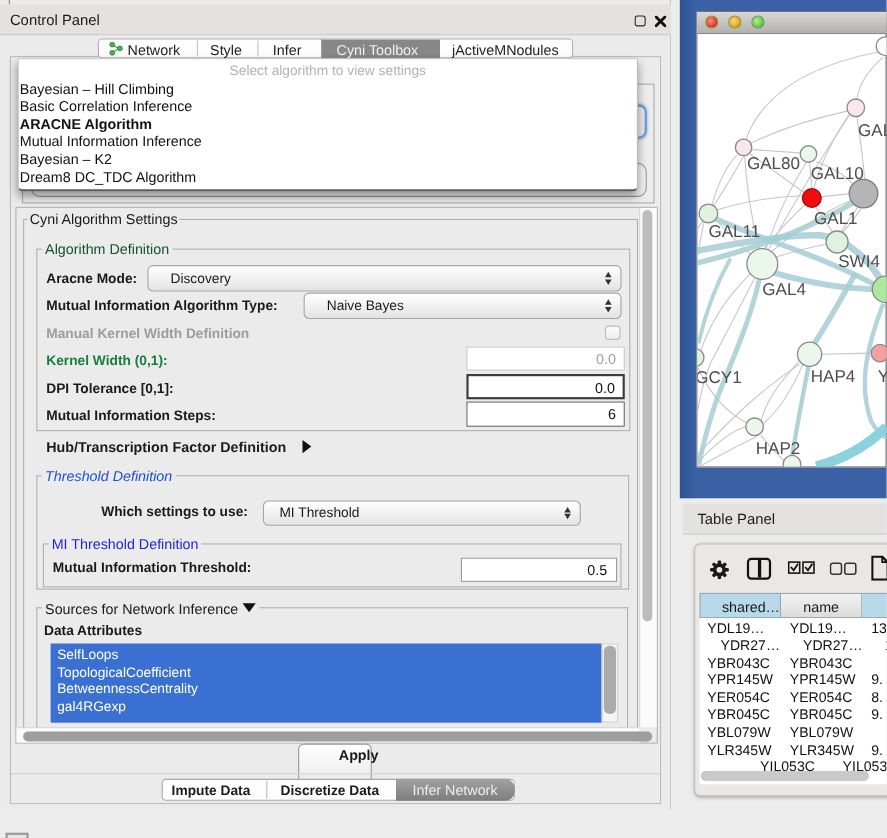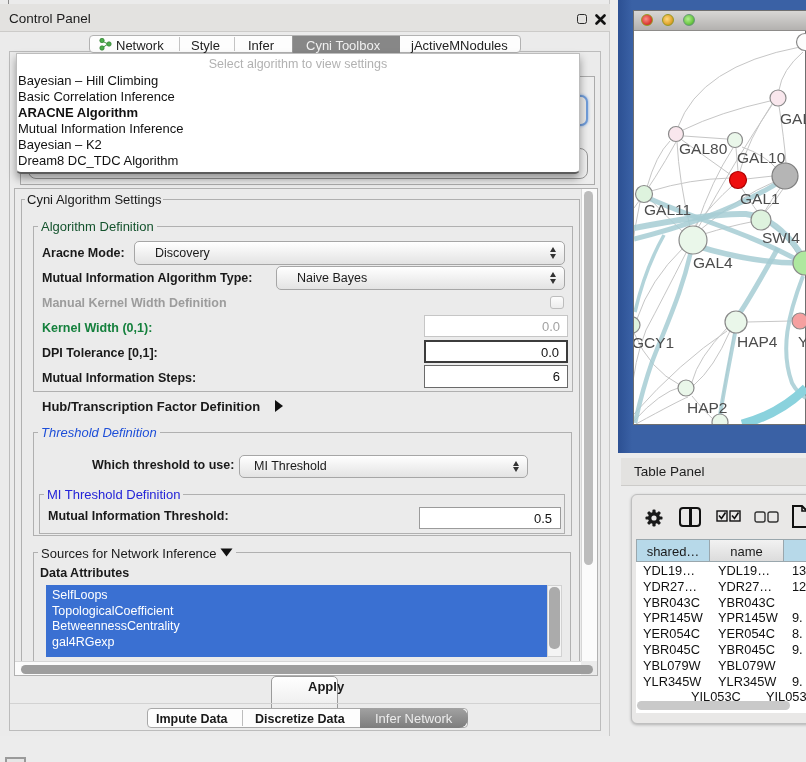--- a/index.html
+++ b/index.html
@@ -79,21 +79,21 @@
 <div class="abs" style="left:424px;top:365px;width:144px;height:23px;border:1px solid #6a6a6a;background:#fff;font-size:13px;color:#111;text-align:right;padding:3px 7px 0 0;">6</div>
 
 <div class="abs" style="left:42px;top:399px;font-size:13px;font-weight:600;">Hub/Transcription Factor Definition</div>
 <svg class="abs" style="left:274px;top:399px;" width="10" height="14" viewBox="0 0 10 14">
     <path d="M1,1 L9,7 L1,13 Z" fill="#111"></path>
   </svg>
 
 <div class="abs" style="left:33px;top:432px;width:539px;height:104px;border:1px solid #b0b0b0;"></div>
 <div class="abs" style="left:38px;top:425px;background:#ebebeb;padding:0 3px;font-size:13px;color:#1d4ed8;font-style:italic;">Threshold Definition</div>
 
-<div class="abs b" style="left:92px;top:458px;font-size:12.5px;">Which threshold to use:</div>
+<div class="abs b" style="left:92px;top:458px;font-size:12.5px;">Which settings to use:</div>
 <div class="abs combo" style="left:239px;top:455px;width:289px;height:23px;"></div>
 <div class="abs" style="left:254px;top:459px;font-size:12.5px;">MI Threshold</div>
 
 <div class="abs" style="left:39px;top:494px;width:526px;height:40px;border:1px solid #b0b0b0;"></div>
 <div class="abs" style="left:44px;top:487px;background:#ebebeb;padding:0 3px;font-size:13px;color:#2424d8;">MI Threshold Definition</div>
 <div class="abs b" style="left:48px;top:509px;font-size:12.5px;">Mutual Information Threshold:</div>
 <div class="abs" style="left:419px;top:507px;width:142px;height:22px;border:1px solid #9b9b9b;background:#fff;font-size:13px;color:#111;text-align:right;padding:3px 8px 0 0;">0.5</div>
 
 <div class="abs" style="left:33px;top:552px;width:538px;height:109px;border:1px solid #b0b0b0;border-bottom:none;"></div>
 <div class="abs" style="left:38px;top:546px;background:#ebebeb;padding:0 3px;font-size:13px;color:#1a1a1a;">Sources for Network Inference <svg width="13" height="9" viewBox="0 0 13 9" style="margin-bottom:1px;">
@@ -231,31 +231,31 @@
 </svg>
 <svg class="abs" style="left:754px;top:511px;" width="26" height="12" viewBox="0 0 26 12">
   <rect x="1" y="1" width="10" height="10" rx="2" fill="none" stroke="#333" stroke-width="1.4"></rect>
   <rect x="14" y="1" width="10" height="10" rx="2" fill="none" stroke="#333" stroke-width="1.4"></rect>
 </svg>
 <svg class="abs" style="left:792px;top:505px;" width="16" height="23" viewBox="0 0 16 23">
   <path d="M1,1 L10,1 L15,6 L15,22 L1,22 Z" fill="#e9e8e7" stroke="#111" stroke-width="2"></path>
   <path d="M10,1 L10,6 L15,6" fill="none" stroke="#111" stroke-width="1.6"></path>
 </svg>
 
-<div class="abs" style="left:636px;top:539px;width:73px;height:23px;background:#b7d9e9;border:1px solid #9aa7ad;border-right:none;font-size:13px;text-align:center;padding-top:4px;">shared…</div>
+<div class="abs" style="left:636px;top:539px;width:73px;height:23px;background:#b7d9e9;border:1px solid #9aa7ad;border-right:none;font-size:13px;text-align:right;padding-top:4px;">shared…</div>
 <div class="abs" style="left:709px;top:539px;width:75px;height:23px;background:linear-gradient(#f2f2f2,#dcdcdc);border:1px solid #9aa7ad;font-size:13px;text-align:center;padding-top:4px;">name</div>
 <div class="abs" style="left:784px;top:539px;width:22px;height:23px;background:#b7d9e9;border-top:1px solid #9aa7ad;border-bottom:1px solid #9aa7ad;"></div>
 
 <div class="abs" style="left:636px;top:562px;width:170px;height:141px;background:#fff;overflow:hidden;font-size:12.8px;color:#111;">
   <div style="position:relative;height:15.8px;">
       <span style="position:absolute;left:7px;top:1px;">YDL19…</span>
       <span style="position:absolute;left:82px;top:1px;">YDL19…</span>
       <span style="position:absolute;left:156px;top:1px;">13</span>
     </div>
-  <div style="position:relative;height:15.8px;">
+  <div style="position:relative;height:15.8px;margin-left:12px;">
       <span style="position:absolute;left:7px;top:1px;">YDR27…</span>
       <span style="position:absolute;left:82px;top:1px;">YDR27…</span>
       <span style="position:absolute;left:156px;top:1px;">12</span>
     </div>
   <div style="position:relative;height:15.8px;">
       <span style="position:absolute;left:7px;top:1px;">YBR043C</span>
       <span style="position:absolute;left:82px;top:1px;">YBR043C</span>
     </div>
   <div style="position:relative;height:15.8px;">
       <span style="position:absolute;left:7px;top:1px;">YPR145W</span>

